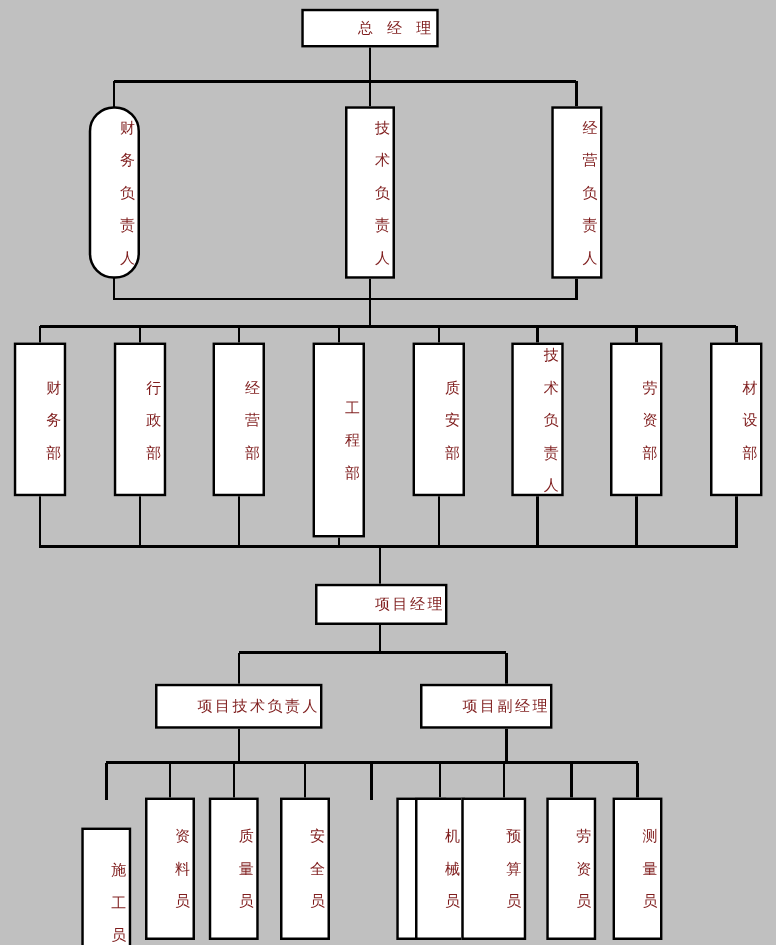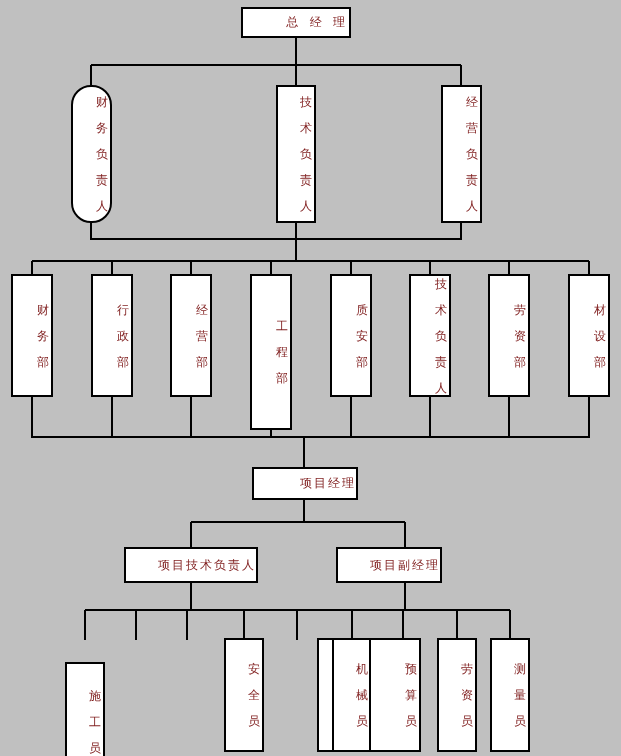--- a/index.html
+++ b/index.html
@@ -121,20 +121,26 @@
   <div class="node" style="left:124px;top:547px;width:134px;height:36px;">
     <span class="hlbl">项目技术负责人</span>
   </div>
   <div class="node" style="left:336px;top:547px;width:106px;height:36px;">
     <span class="hlbl">项目副经理</span>
   </div>
 
   <div class="node" style="left:65px;top:638px;width:40px;height:120px;margin-top:24px;">
     <span class="vlbl">施工员</span>
   </div>
+  <div class="node" style="left:116px;top:638px;width:40px;height:114px;">
+    <span class="vlbl">资料员</span>
+  </div>
+  <div class="node" style="left:167px;top:638px;width:40px;height:114px;">
+    <span class="vlbl">质量员</span>
+  </div>
   <div class="node" style="left:224px;top:638px;width:40px;height:114px;">
     <span class="vlbl">安全员</span>
   </div>
   <div class="node" style="left:277px;top:638px;width:40px;height:114px;margin-left:40px;">
     <span class="vlbl">材料员</span>
   </div>
   <div class="node" style="left:332px;top:638px;width:40px;height:114px;">
     <span class="vlbl">机械员</span>
   </div>
   <div class="node" style="left:369px;top:638px;width:52px;height:114px;">

